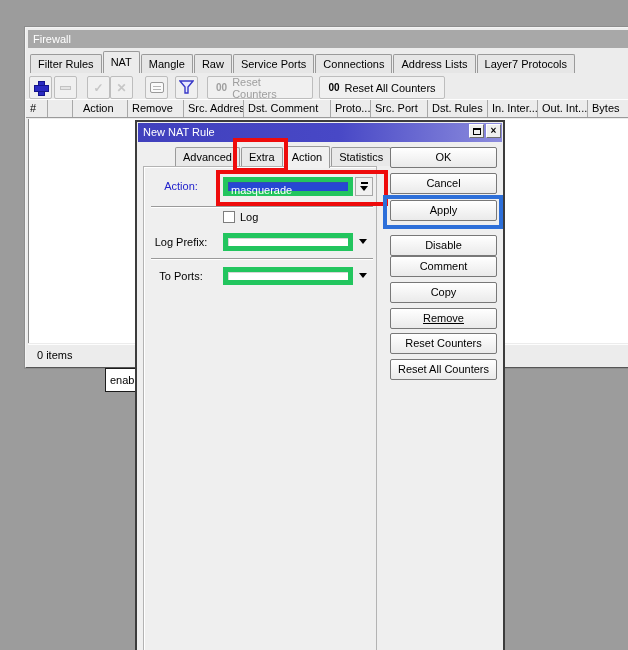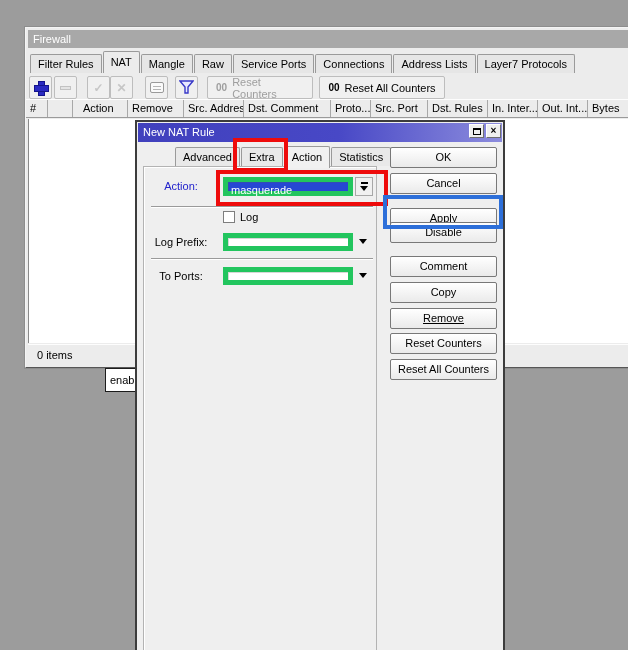--- a/index.html
+++ b/index.html
@@ -194,22 +194,22 @@
   <div class="plain-arrow tri-down" style="left:222px; top:117px;"></div>
 
   <div class="sep" style="left:14px; top:136px; width:222px;"></div>
 
   <div class="fld-label" style="left:6px; top:148px;">To Ports:</div>
   <div class="combo" style="left:86px; top:145px; width:130px; height:18px;"></div>
   <div class="plain-arrow tri-down" style="left:222px; top:151px;"></div>
 
   <div class="dlg-btn" style="top:25px;">OK</div>
   <div class="dlg-btn" style="top:51px;">Cancel</div>
-  <div class="dlg-btn" style="top:78px;margin-top:8px;">Apply</div>
-  <div class="dlg-btn" style="top:100px;">Disable</div>
+  <div class="dlg-btn" style="top:78px;">Apply</div>
+  <div class="dlg-btn" style="top:113px;">Disable</div>
   <div class="dlg-btn" style="top:134px;">Comment</div>
   <div class="dlg-btn" style="top:160px;">Copy</div>
   <div class="dlg-btn" style="top:186px;text-decoration:underline;">Remove</div>
   <div class="dlg-btn" style="top:211px;">Reset Counters</div>
   <div class="dlg-btn" style="top:237px;">Reset All Counters</div>
 </div>
 
 <div class="anno red" style="left:233px; top:138px; width:55px;  height:34px;"></div>
 <div class="anno red" style="left:216px; top:170px; width:172px; height:36px;"></div>
 <div class="anno blue" style="left:383px; top:195px; width:120px; height:34px;"></div>

